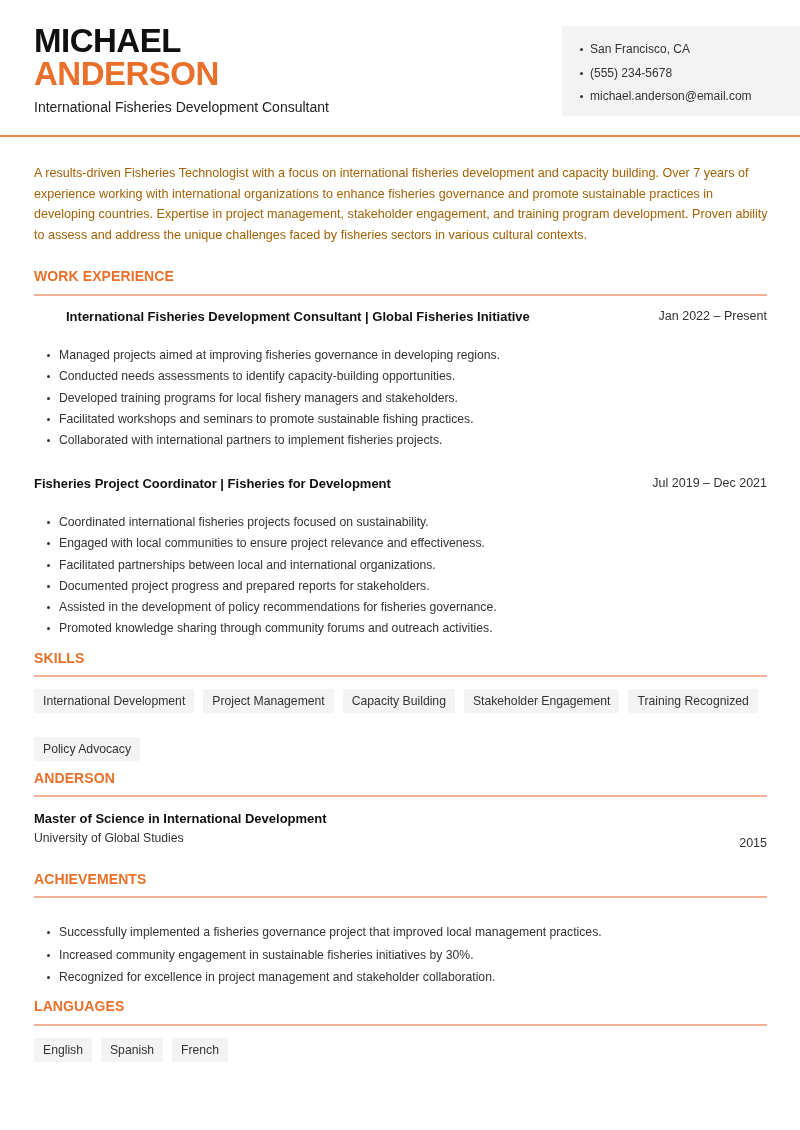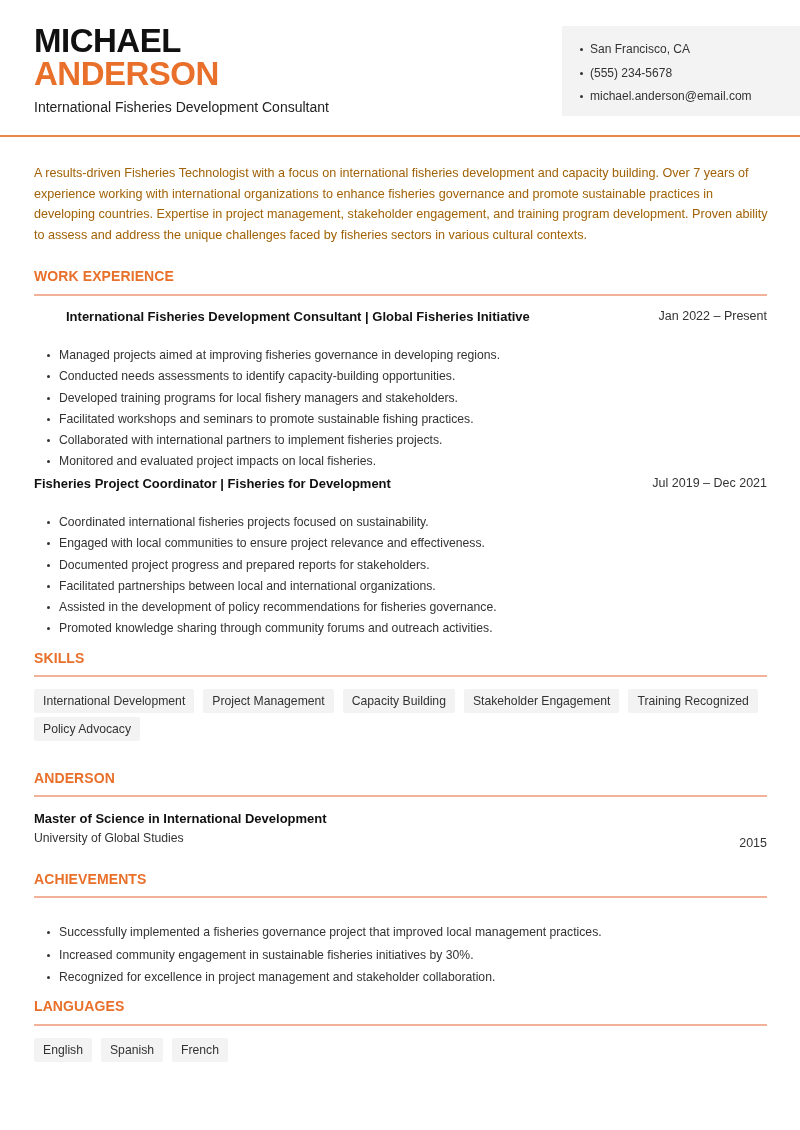--- a/index.html
+++ b/index.html
@@ -14,21 +14,21 @@
   .contact-box li .dot { width: 3px; height: 3px; background: #333; border-radius: 50%; margin-right: 7px; display: inline-block; }
   .header-rule { position: absolute; left: 0; top: 135px; width: 800px; height: 2px; background: #E8894A; }
   .summary { position: absolute; left: 34px; top: 163px; width: 740px; font-size: 12.6px; line-height: 20.7px; color: #a16207; margin: 0; }
   .section-title { position: absolute; left: 34px; font-size: 14px; font-weight: 700; color: #E8702A; letter-spacing: 0.1px; }
   .section-rule { position: absolute; left: 34px; width: 733px; height: 2px; background: #F2B29A; }
   .job-head { position: absolute; left: 34px; font-size: 13px; font-weight: 700; color: #111; }
   .job-date { position: absolute; right: 33px; font-size: 12.5px; color: #333; }
   .bullets { position: absolute; left: 34px; margin: 12px; padding: 0; list-style: none; }
   .bullets li { font-size: 12.2px; color: #333; height: 21.3px; line-height: 17px; display: flex; align-items: flex-start; }
   .bullets li .dot { width: 3px; height: 3px; background: #333; border-radius: 50%; margin: 7px 9px 0 1px; flex: none; display: inline-block; }
-  .chips { position: absolute; left: 34px; width: 740px; display: flex; flex-wrap: wrap; gap: 4px 9px; }
+  .chips { position: absolute; left: 34px; width: 740px; display: flex; flex-wrap: wrap; gap: 24px 9px; }
   .chip { background: #F3F3F3; font-size: 12.2px; color: #333; padding: 0 9px; height: 24px; line-height: 24px; border-radius: 2px; }
   .edu-degree { position: absolute; left: 34px; top: 811px; font-size: 13px; font-weight: 700; color: #111; }
   .edu-school { position: absolute; left: 34px; top: 831px; font-size: 12.2px; color: #333; }
   .edu-year { position: absolute; right: 33px; top: 811px; font-size: 12.5px; color: #333; margin-top: 25px; }
 </style>
 </head>
 <body>
 
 <div class="header">
   <div class="name-first">MICHAEL</div>
@@ -74,44 +74,40 @@
       <span>Developed training programs for local fishery managers and stakeholders.</span>
     </li>
   <li>
       <span class="dot"></span>
       <span>Facilitated workshops and seminars to promote sustainable fishing practices.</span>
     </li>
   <li>
       <span class="dot"></span>
       <span>Collaborated with international partners to implement fisheries projects.</span>
     </li>
-  <li>
-      <span class="dot"></span>
-      <span>Monitored and evaluated project impacts on local fisheries.</span>
-    </li>
 </ul>
 
 <div class="job-head" style="top:476px;">Fisheries Project Coordinator | Fisheries for Development</div>
 <div class="job-date" style="top:476px;">Jul 2019 – Dec 2021</div>
 <ul class="bullets" style="top:502px;">
   <li>
       <span class="dot"></span>
       <span>Coordinated international fisheries projects focused on sustainability.</span>
     </li>
   <li>
       <span class="dot"></span>
       <span>Engaged with local communities to ensure project relevance and effectiveness.</span>
     </li>
   <li>
       <span class="dot"></span>
-      <span>Documented project progress and prepared reports for stakeholders.</span>
+      <span>Facilitated partnerships between local and international organizations.</span>
     </li>
   <li>
       <span class="dot"></span>
-      <span>Facilitated partnerships between local and international organizations.</span>
+      <span>Documented project progress and prepared reports for stakeholders.</span>
     </li>
   <li>
       <span class="dot"></span>
       <span>Assisted in the development of policy recommendations for fisheries governance.</span>
     </li>
   <li>
       <span class="dot"></span>
       <span>Promoted knowledge sharing through community forums and outreach activities.</span>
     </li>
 </ul>

